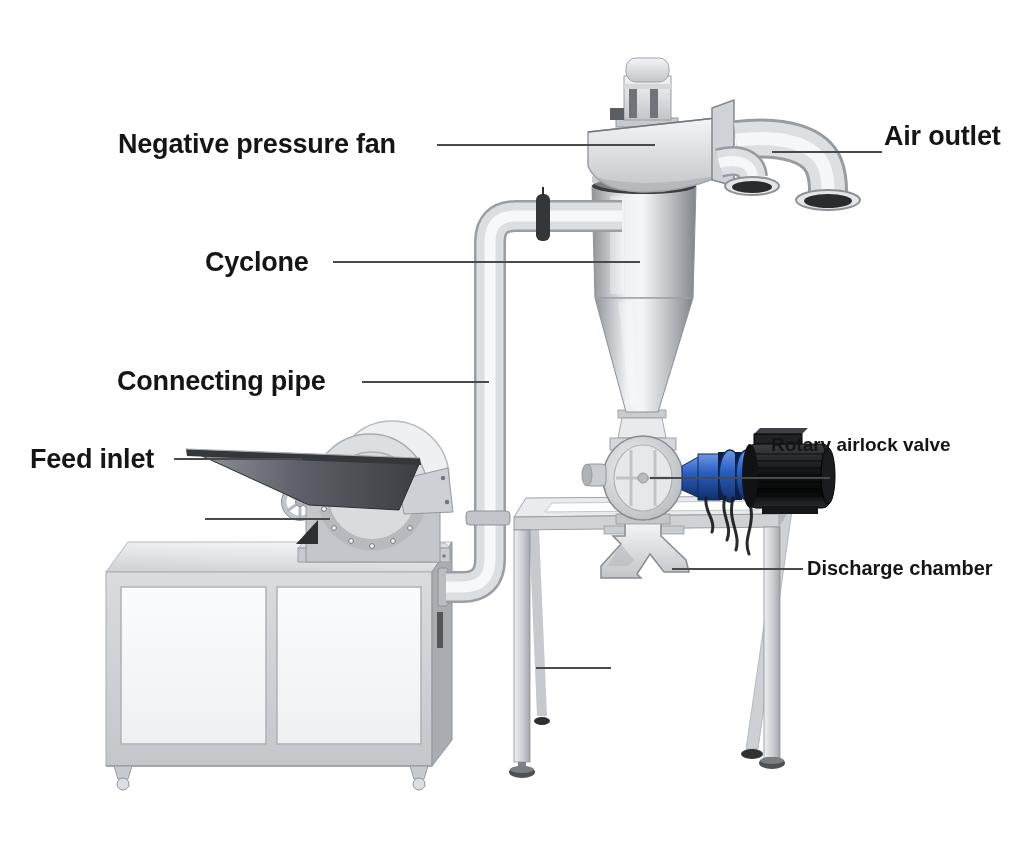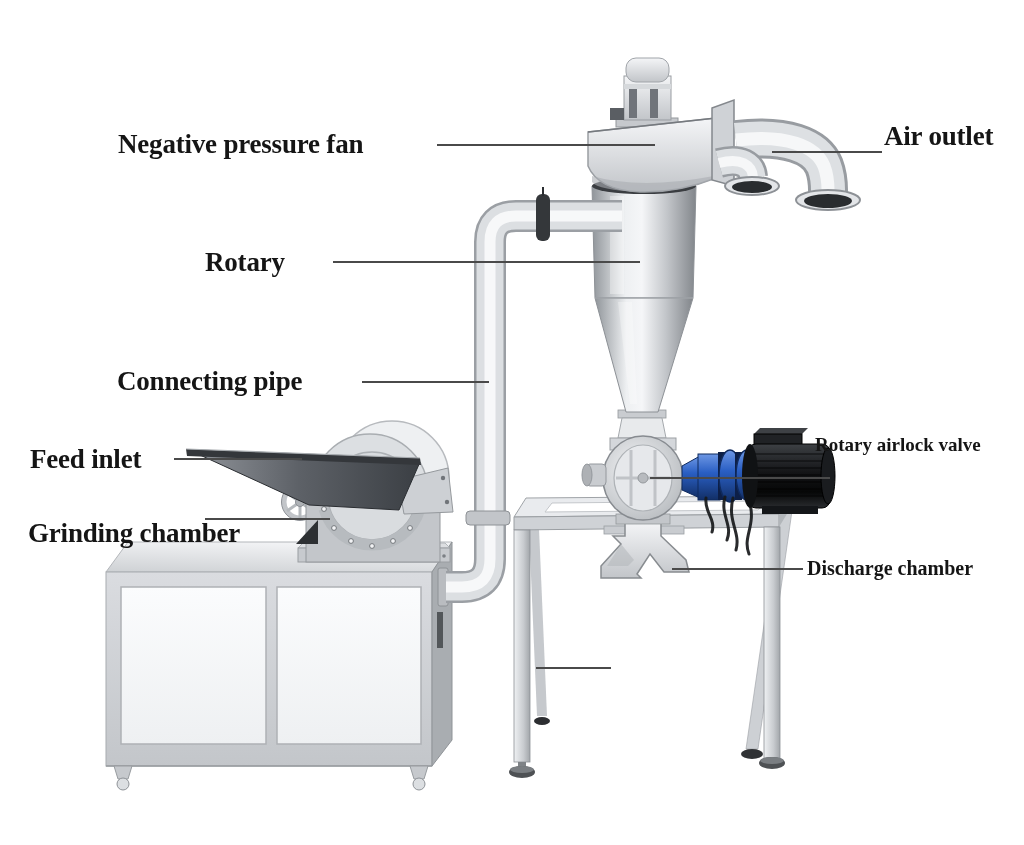--- a/index.html
+++ b/index.html
@@ -1,17 +1,17 @@
 <!DOCTYPE html>
 <html><head>
 <meta charset="utf-8">
 <style>
   html,body{margin:0;padding:0;background:#ffffff;}
   .stage{position:relative;width:1024px;height:845px;background:#ffffff;overflow:hidden;
-         font-family:Liberation Serif, serif;}
+         font-family:Liberation Sans, sans-serif;}
   .stage svg{position:absolute;left:0;top:0;}
   .lbl{position:absolute;font-weight:bold;color:#151515;white-space:nowrap;line-height:1.05;
        letter-spacing:-0.2px;}
   .lbl.big{font-size:27px;}
   .lbl.small{font-size:19px;letter-spacing:0;}
   .leader{position:absolute;height:2px;background:#4a4a4a;}
 </style>
 </head>
 <body>
 
@@ -271,20 +271,19 @@
 <div class="leader" style="left:333px;top:261px;width:307px"></div>
 <div class="leader" style="left:362px;top:381px;width:127px"></div>
 <div class="leader" style="left:174px;top:458px;width:128px"></div>
 <div class="leader" style="left:205px;top:518px;width:125px"></div>
 <div class="leader" style="left:650px;top:477px;width:180px"></div>
 <div class="leader" style="left:672px;top:568px;width:131px"></div>
 <div class="leader" style="left:536px;top:667px;width:75px"></div>
 
 <div class="lbl big" style="left:118px;top:130px">Negative pressure fan</div>
 <div class="lbl big" style="left:884px;top:122px">Air outlet</div>
-<div class="lbl big" style="left:205px;top:248px">Rotary</div>
+<div class="lbl big" style="left:205px;top:248px">Cyclone</div>
 <div class="lbl big" style="left:117px;top:367px">Connecting pipe</div>
 <div class="lbl big" style="left:30px;top:445px">Feed inlet</div>
-<div class="lbl big" style="left:28px;top:519px">Grinding chamber</div>
-<div class="lbl small" style="left:815px;top:435px">Rotary airlock valve</div>
+<div class="lbl small" style="left:771px;top:435px">Rotary airlock valve</div>
 <div class="lbl small" style="left:807px;top:558px;font-size:20px">Discharge chamber</div>
 
 </div>
 
 </body></html>

